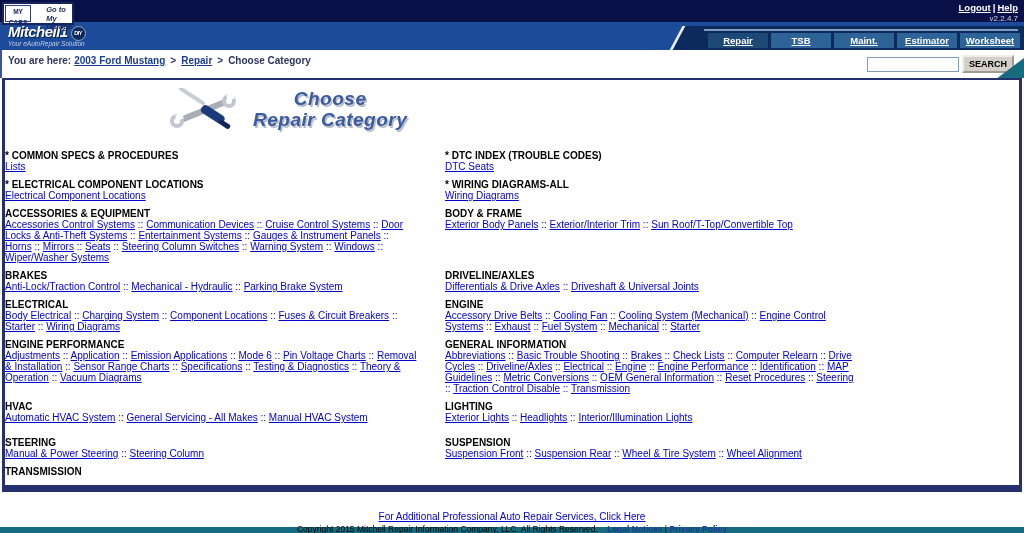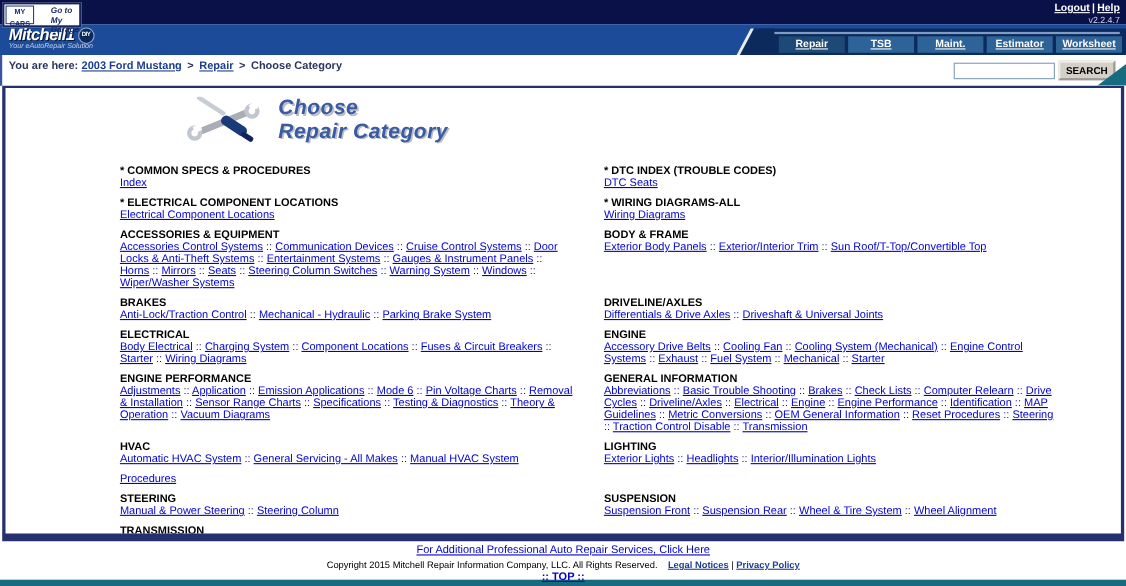--- a/index.html
+++ b/index.html
@@ -48,34 +48,34 @@
     background:#fff; padding:2px; }
   .searchbox input { width:92px; height:15px; border:1px solid #7f9db9; font-size:10px; padding:0 2px; }
   .search-btn { height:18px; background:#d4d0c8; border:2px outset #f0ede6; font-size:9px;
     font-weight:bold; color:#000; padding:0 5px; cursor:pointer; font-family:"Liberation Sans",sans-serif; }
   .teal-wedge { position:absolute; right:0; top:8px; width:34px; height:20px; background:#166b7e;
     clip-path:polygon(100% 0, 100% 100%, 22% 100%); }
 
   
   .content { height:414px; margin:0 2px; background:#fff; border:3px solid #25316f;
     border-top-width:2px; border-bottom-width:7px; overflow:hidden; position:relative; }
-  .title-block { display:flex; align-items:flex-start; margin:8px 0 10px 162px; height:52px; }
+  .title-block { display:flex; align-items:flex-start; margin:8px 0 10px 162px; height:52px;text-align:center; }
   .title-text { margin-left:14px; font-size:19px; line-height:21px; font-weight:bold; font-style:italic;
     color:#3a5ba0; text-shadow:1.5px 1.5px 0 #b9bdc6; letter-spacing:0.5px; }
 
-  .cat-grid { padding-left:104px; }
+  .cat-grid { }
   .cat-row { display:flex; column-gap:28px; }
   .cat-cell { width:412px; margin-bottom:7px; }
   .cat-heading { font-size:10px; font-weight:bold; color:#000; line-height:11px; }
   .cat-links { font-size:10px; line-height:11px; }
   .cat-links a { color:#0000cc; text-decoration:underline; cursor:pointer; }
   .cat-links .sep { color:#0000cc; text-decoration:none; }
 
   
-  .footer { height:35px; background:#fff; text-align:center; padding-top:3px; }
+  .footer { height:35px; background:#fff; text-align:center; padding-top:19px; }
   .footer-link { font-size:10px; }
   .footer-link a { color:#0000cc; text-decoration:underline; cursor:pointer; }
   .copyright { font-size:8.5px; color:#000; margin-top:2px; }
   .copyright a { color:#1b3d91; text-decoration:underline; cursor:pointer; font-weight:bold; }
   .top-link { font-size:10px; font-weight:bold; margin-top:1px; }
   .top-link a { color:#0000cc; text-decoration:underline; cursor:pointer; }
   .tealbar { height:6px; background:#166b7e; }
 </style>
 </head>
 <body>
@@ -149,21 +149,21 @@
     </span>
     <div class="title-text">
       <div>Choose</div>
       <div>Repair Category</div>
     </div>
   </div>
   <div class="cat-grid">
       <div class="cat-row">
         <div class="cat-cell">
           <div class="cat-heading">* COMMON SPECS &amp; PROCEDURES</div>
-          <div class="cat-links"><a>Index</a></div>
+          <div class="cat-links"><a>Lists</a></div>
         </div>
         <div class="cat-cell">
           <div class="cat-heading">* DTC INDEX (TROUBLE CODES)</div>
           <div class="cat-links"><a>DTC Seats</a></div>
         </div>
       </div>
       <div class="cat-row">
         <div class="cat-cell">
           <div class="cat-heading">* ELECTRICAL COMPONENT LOCATIONS</div>
           <div class="cat-links"><a>Electrical Component Locations</a></div>
@@ -218,21 +218,20 @@
           <div class="cat-heading">HVAC</div>
           <div class="cat-links"><a>Automatic HVAC System</a><span class="sep"> :: </span><a>General Servicing - All Makes</a><span class="sep"> :: </span><a>Manual HVAC System</a></div>
         </div>
         <div class="cat-cell">
           <div class="cat-heading">LIGHTING</div>
           <div class="cat-links"><a>Exterior Lights</a><span class="sep"> :: </span><a>Headlights</a><span class="sep"> :: </span><a>Interior/Illumination Lights</a></div>
         </div>
       </div>
       <div class="cat-row">
         <div class="cat-cell">
-          <div class="cat-links"><a>Procedures</a></div>
         </div>
       </div>
       <div class="cat-row">
         <div class="cat-cell">
           <div class="cat-heading">STEERING</div>
           <div class="cat-links"><a>Manual &amp; Power Steering</a><span class="sep"> :: </span><a>Steering Column</a></div>
         </div>
         <div class="cat-cell">
           <div class="cat-heading">SUSPENSION</div>
           <div class="cat-links"><a>Suspension Front</a><span class="sep"> :: </span><a>Suspension Rear</a><span class="sep"> :: </span><a>Wheel &amp; Tire System</a><span class="sep"> :: </span><a>Wheel Alignment</a></div>

